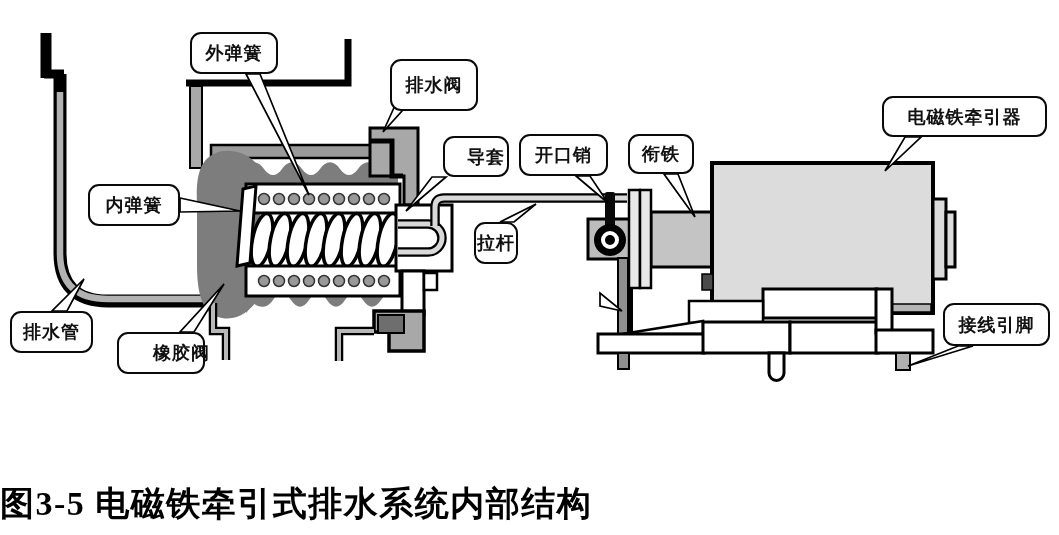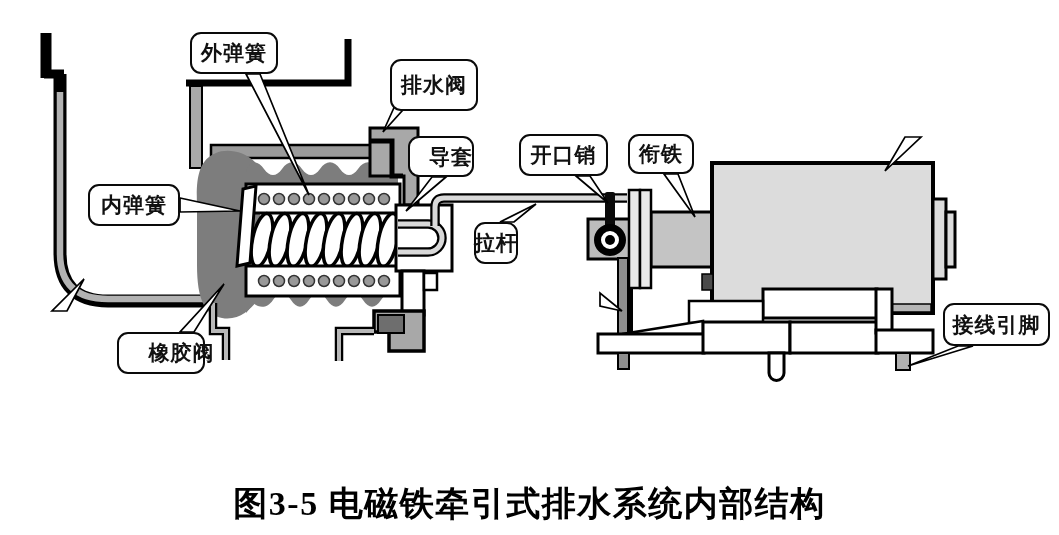--- a/index.html
+++ b/index.html
@@ -11,27 +11,27 @@
     overflow:hidden;
   }
   .stage svg{position:absolute;left:0;top:0;z-index:1;}
   .callout{
     position:absolute;
     box-sizing:border-box;
     background:#ffffff;
     border:2.5px solid #0a0a0a;
     border-radius:11px;
     display:flex;align-items:center;justify-content:center;
-    font-size:21px;font-weight:700;color:#111;
+    font-size:18px;font-weight:700;color:#111;
     letter-spacing:1px;white-space:nowrap;
     z-index:3;
   }
   .fig-title{
     position:absolute;left:0;top:481px;width:100%;
-    text-align:center;
+    text-align:left;
     font-family:"Liberation Serif",serif;
     font-size:34px;font-weight:bold;color:#000;
     letter-spacing:1.5px;
     z-index:2;
   }
 </style>
 </head>
 <body>
 
 <div class="stage">
@@ -194,23 +194,25 @@
       <polygon points="500,222 514,222 536,204"></polygon>
       <polygon points="600,293 600,306 622,311"></polygon>
       <polygon points="52,311 67,311 84,279"></polygon>
       <polygon points="180,332 194,332 224,284"></polygon>
       <polygon points="958,346 973,346 908,366"></polygon>
     </g>
   </svg>
 
   <div class="callout" style="left:190px;top:32px;width:88px;height:42px;">外弹簧</div>
   <div class="callout" style="left:390px;top:59px;width:88px;height:52px;">排水阀</div>
-  <div class="callout" style="left:408px;top:136px;width:66px;height:41px;padding-left:20px;">导套</div>
+  <div class="callout" style="left:443px;top:136px;width:66px;height:41px;padding-left:20px;">导套</div>
   <div class="callout" style="left:88px;top:184px;width:92px;height:42px;font-family:Liberation Serif, serif;">内弹簧</div>
   <div class="callout" style="left:519px;top:134px;width:89px;height:42px;">开口销</div>
   <div class="callout" style="left:628px;top:134px;width:66px;height:40px;font-family:Liberation Serif, serif;">衔铁</div>
+  <div class="callout" style="left:882px;top:96px;width:165px;height:41px;">电磁铁牵引器</div>
   <div class="callout" style="left:474px;top:222px;width:44px;height:42px;">拉杆</div>
+  <div class="callout" style="left:10px;top:311px;width:83px;height:42px;">排水管</div>
   <div class="callout" style="left:117px;top:332px;width:88px;height:42px;padding-left:41px;">橡胶阀</div>
   <div class="callout" style="left:943px;top:303px;width:107px;height:43px;">接线引脚</div>
 
   <div class="fig-title">图3-5  电磁铁牵引式排水系统内部结构</div>
 
 </div>
 
 </body></html>

